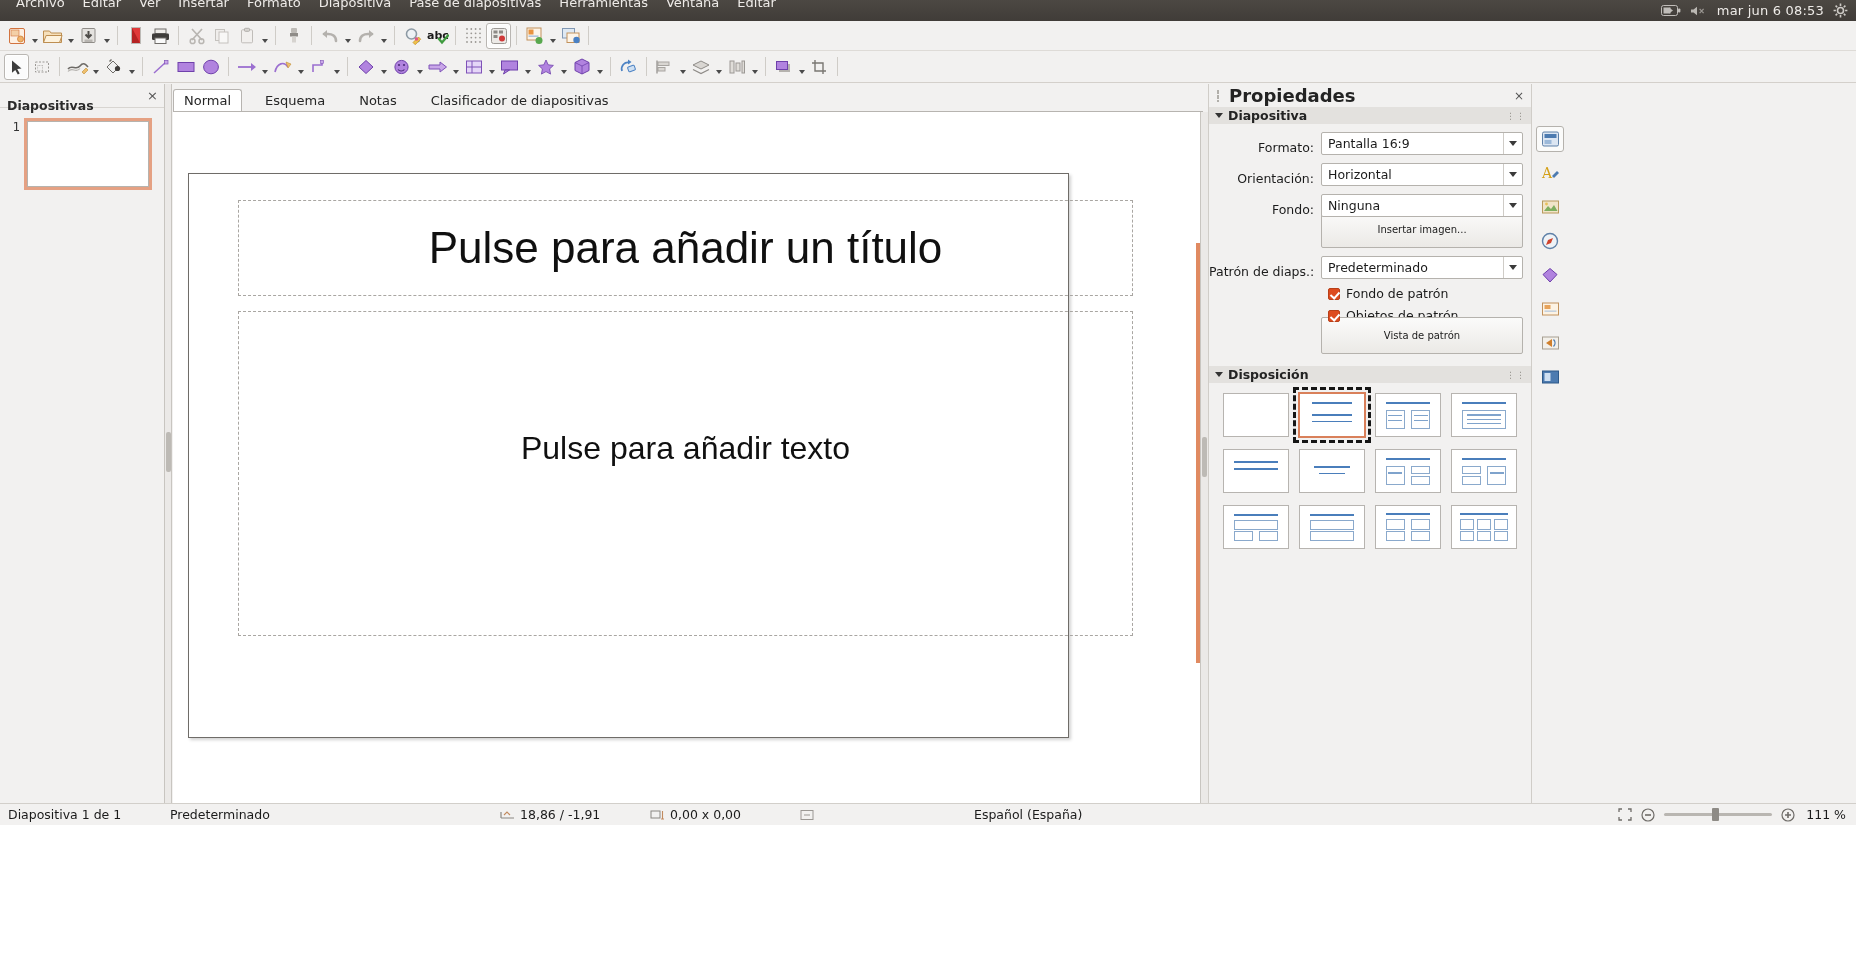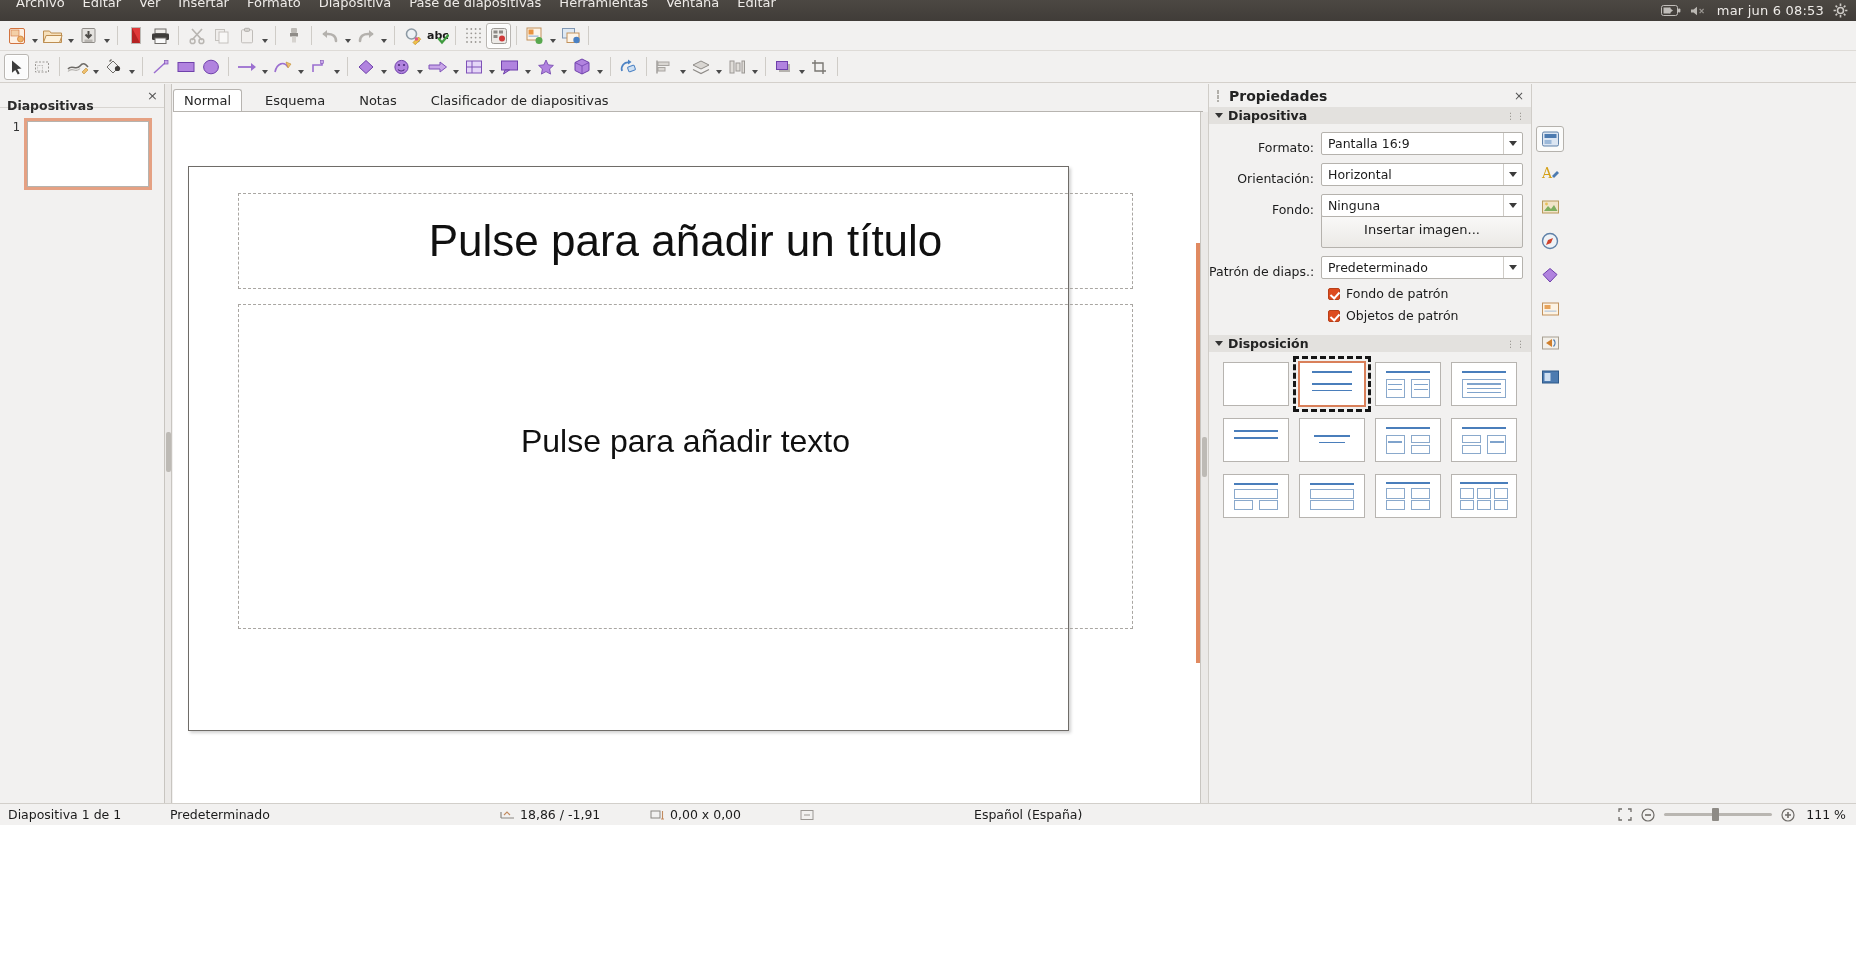--- a/index.html
+++ b/index.html
@@ -95,21 +95,21 @@
   #tabline {
     position: absolute; left: 173px; top: 111px; width: 1030px; height: 1px; background: #b7b4b0;
   }
 
   
   #canvas {
     position: absolute; left: 173px; top: 112px; width: 1027px; height: 691px;
     background: #ffffff; overflow: hidden;
   }
   #slide {
-    position: absolute; left: 15px; top: 54px; width: 881px; height: 565px;
+    position: absolute; left: 15px; top: 61px; width: 881px; height: 565px;
     background: #fff; border: 1px solid #6f6c68; box-shadow: 2px 2px 3px rgba(0,0,0,.18);
   }
   .ph {
     position: absolute; border: 1px dashed #a9a6a2; background: transparent;
     display: flex; align-items: center; justify-content: center; text-align: center;
   }
   #ph-title { left: 49px; top: 26px; width: 895px; height: 96px; }
   #ph-title span { font-size: 44px; color: #101010; font-family: "Liberation Sans", sans-serif; }
   #ph-body { left: 49px; top: 137px; width: 895px; height: 325px; }
   #ph-body span {
@@ -131,21 +131,21 @@
   }
 
   
   #sidebar {
     position: absolute; left: 1208px; top: 84px; width: 323px; height: 719px;
     background: #f2f1f0; border-left: 1px solid #d0cdc8;
   }
   #sb-header { display: flex; align-items: center; height: 21px; padding: 2px 4px 0 6px; }
   #sb-grip { width: 7px; height: 14px; display: flex; flex-direction: column; justify-content: space-between; padding: 1px 0; }
   #sb-grip i { display: block; width: 2px; height: 2px; background: #9b9893; border-radius: 50%; margin-left: 2px; }
-  #sb-title { font-weight: bold; font-size: 14px; color: #232323; margin-left: 7px; }
+  #sb-title { font-weight: bold; font-size: 18px; color: #232323; margin-left: 7px; }
   #sb-close { margin-left: auto; font-size: 12px; color: #555; cursor: default; padding-right: 3px; }
 
   .sb-section-head {
     display: flex; align-items: center; gap: 5px; height: 17px;
     background: #e3e1de; padding-left: 6px; margin-top: 2px;
   }
   .sb-section-head .tri { width: 0; height: 0; border-left: 4.5px solid transparent; border-right: 4.5px solid transparent; border-top: 5.5px solid #333; }
   .sb-section-head .lbl { font-weight: bold; font-size: 12.5px; color: #232323; }
   .sb-section-head .dots { margin-left: auto; margin-right: 5px; color: #9b9893; font-size: 9px; letter-spacing: 1px; }
 
@@ -156,21 +156,21 @@
     display: flex; align-items: center; padding-left: 6px; font-size: 12.5px; color: #1b1b1b; position: relative;
   }
   .combo .caret {
     position: absolute; right: 0; top: 0; width: 19px; height: 21px;
     display: flex; align-items: center; justify-content: center;
     border-left: 1px solid #cfccc7;
   }
   .combo .caret::after { content: ""; border-left: 4px solid transparent; border-right: 4px solid transparent; border-top: 5px solid #3a3a3a; }
   .pushbtn {
     height: 37px; background: linear-gradient(#fbfbfa,#ebe9e6); border: 1px solid #b5b2ad; border-radius: 2px;
-    display: flex; align-items: center; justify-content: center; font-size: 13px; color: #1b1b1b;
+    display: flex; align-items: center; justify-content: center; font-size: 10px; color: #1b1b1b;
   }
   .chkrow { display: flex; align-items: center; gap: 6px; margin-top: 7px; padding-left: 119px; }
   .chk {
     width: 12px; height: 12px; background: #dd4b1e; border: 1px solid #b83f18; border-radius: 2px;
     position: relative;
   }
   .chk::after {
     content: ""; position: absolute; left: 3px; top: 1px; width: 4px; height: 7px;
     border: solid #fff; border-width: 0 2px 2px 0; transform: rotate(42deg);
   }
@@ -689,20 +689,24 @@
 
     <div class="chkrow">
       <span class="chk"></span>
       <span class="chklab">Fondo de patrón</span>
     </div>
     <div class="chkrow">
       <span class="chk"></span>
       <span class="chklab">Objetos de patrón</span>
     </div>
 
+    <div class="sb-row">
+      <span class="lab"></span>
+      <div class="pushbtn" style="flex:1">Vista de patrón</div>
+    </div>
 
     <div class="sb-section-head" style="margin-top:12px">
       <span class="tri"></span>
       <span class="lbl">Disposición</span>
       <span class="dots">⋮⋮</span>
     </div>
 
     <div id="layout-grid">
       <div class="lay-cell">
           <div class="lay-box"></div>

